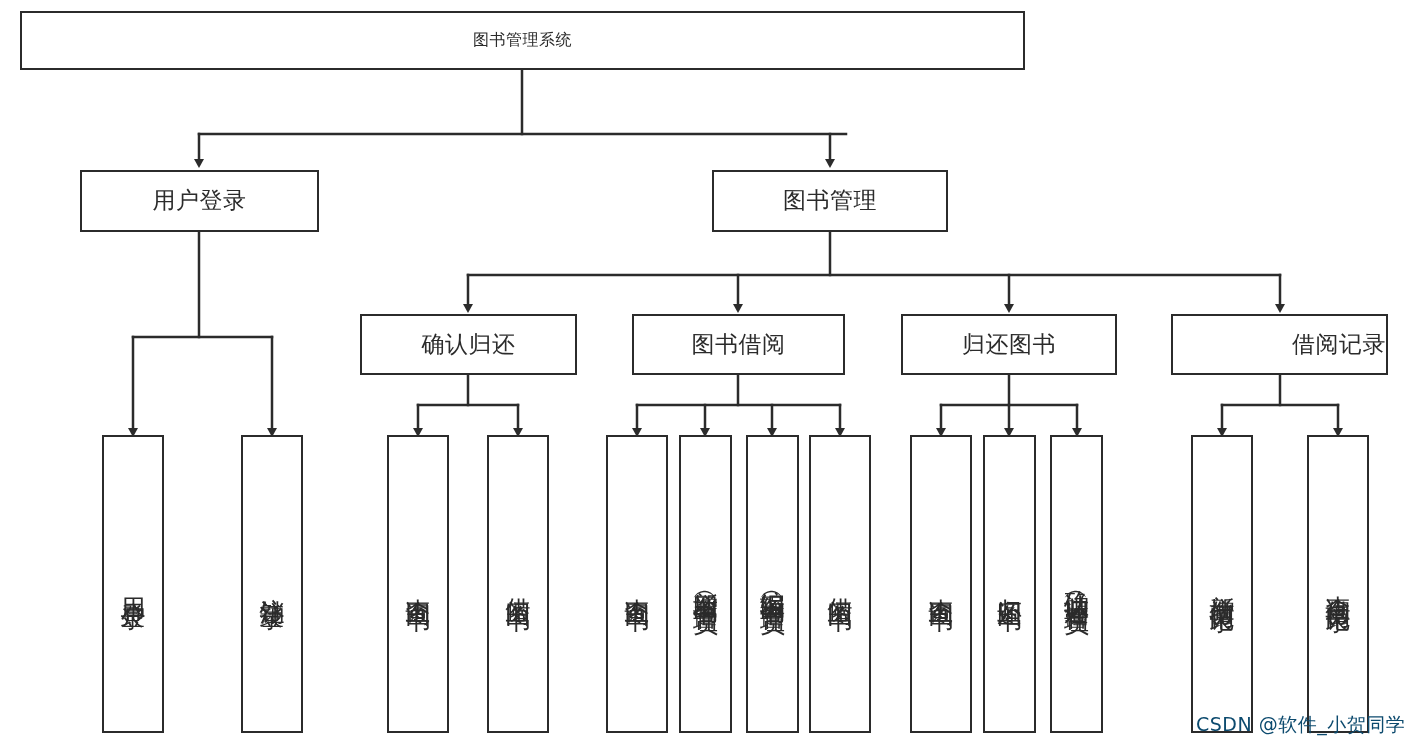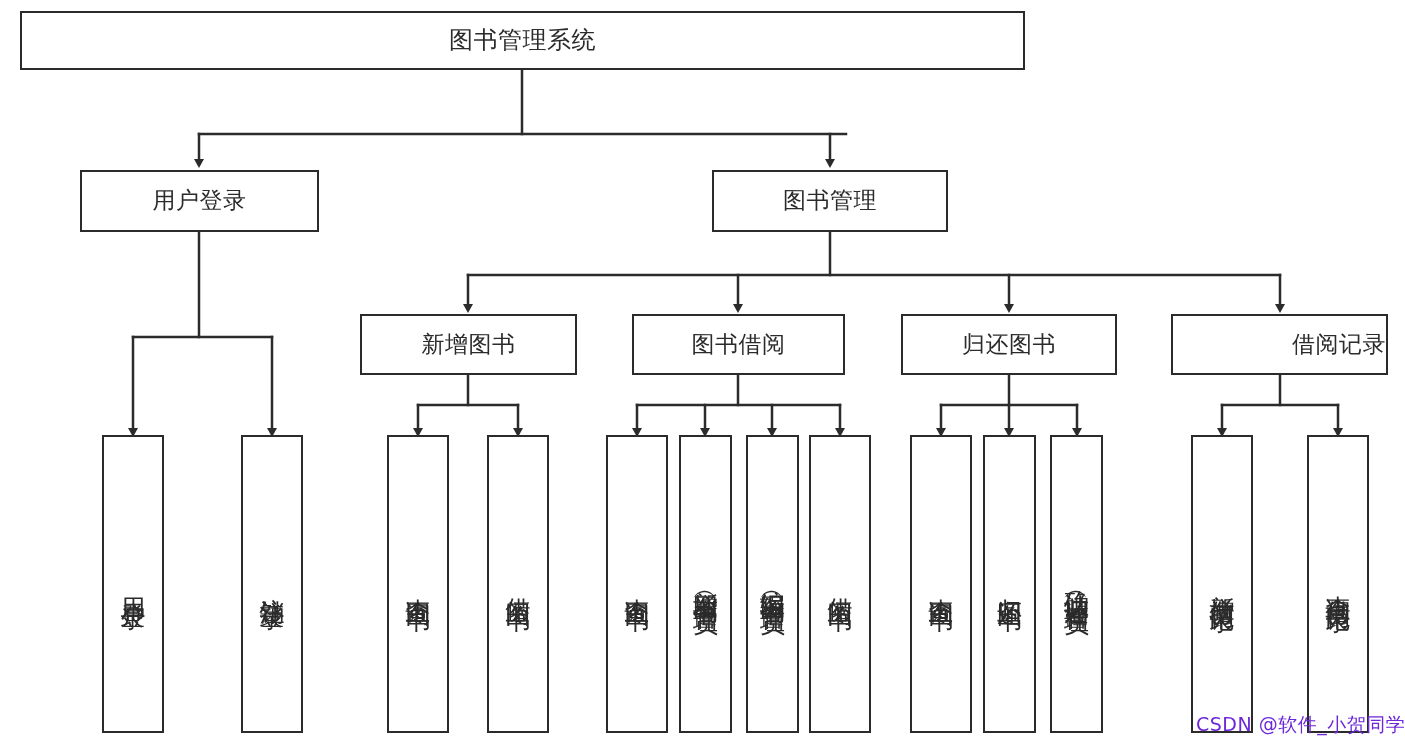--- a/index.html
+++ b/index.html
@@ -41,39 +41,39 @@
     text-align: center;
     line-height: 1.18;
     letter-spacing: 0.5px;
   }
   
   .node.horiz .node-label {
     writing-mode: horizontal-tb;
     font-size: 23px;
   }
   .node.root .node-label {
-    font-size: 24px;
+    font-size: 16px;
   }
   
   .node.leaf {
     align-items: center;
     justify-content: center;
     padding: 4px 0;
   }
   .node.leaf .node-label {
     writing-mode: vertical-rl;
     text-orientation: upright;
     font-size: 25px;
     line-height: 1;
     letter-spacing: 3px;
     max-height: 100%;
   }
   .watermark {
     position: absolute;
-    color: #6d28d9;
+    color: #0c4a6e;
     font-size: 19px;
     white-space: nowrap;
     letter-spacing: 0.5px;
     user-select: none;
   }
 </style>
 </head>
 <body>
 
 <div id="diagram">
@@ -134,21 +134,21 @@
 
   <div class="node horiz" style="left:80px; top:170px; width:239px; height:62px;">
     <span class="node-label">用户登录</span>
   </div>
 
   <div class="node horiz" style="left:712px; top:170px; width:236px; height:62px;">
     <span class="node-label">图书管理</span>
   </div>
 
   <div class="node horiz" style="left:360px; top:314px; width:217px; height:61px;">
-    <span class="node-label">新增图书</span>
+    <span class="node-label">确认归还</span>
   </div>
 
   <div class="node horiz" style="left:632px; top:314px; width:213px; height:61px;align-items:center;">
     <span class="node-label">图书借阅</span>
   </div>
 
   <div class="node horiz" style="left:901px; top:314px; width:216px; height:61px;">
     <span class="node-label">归还图书</span>
   </div>
 

